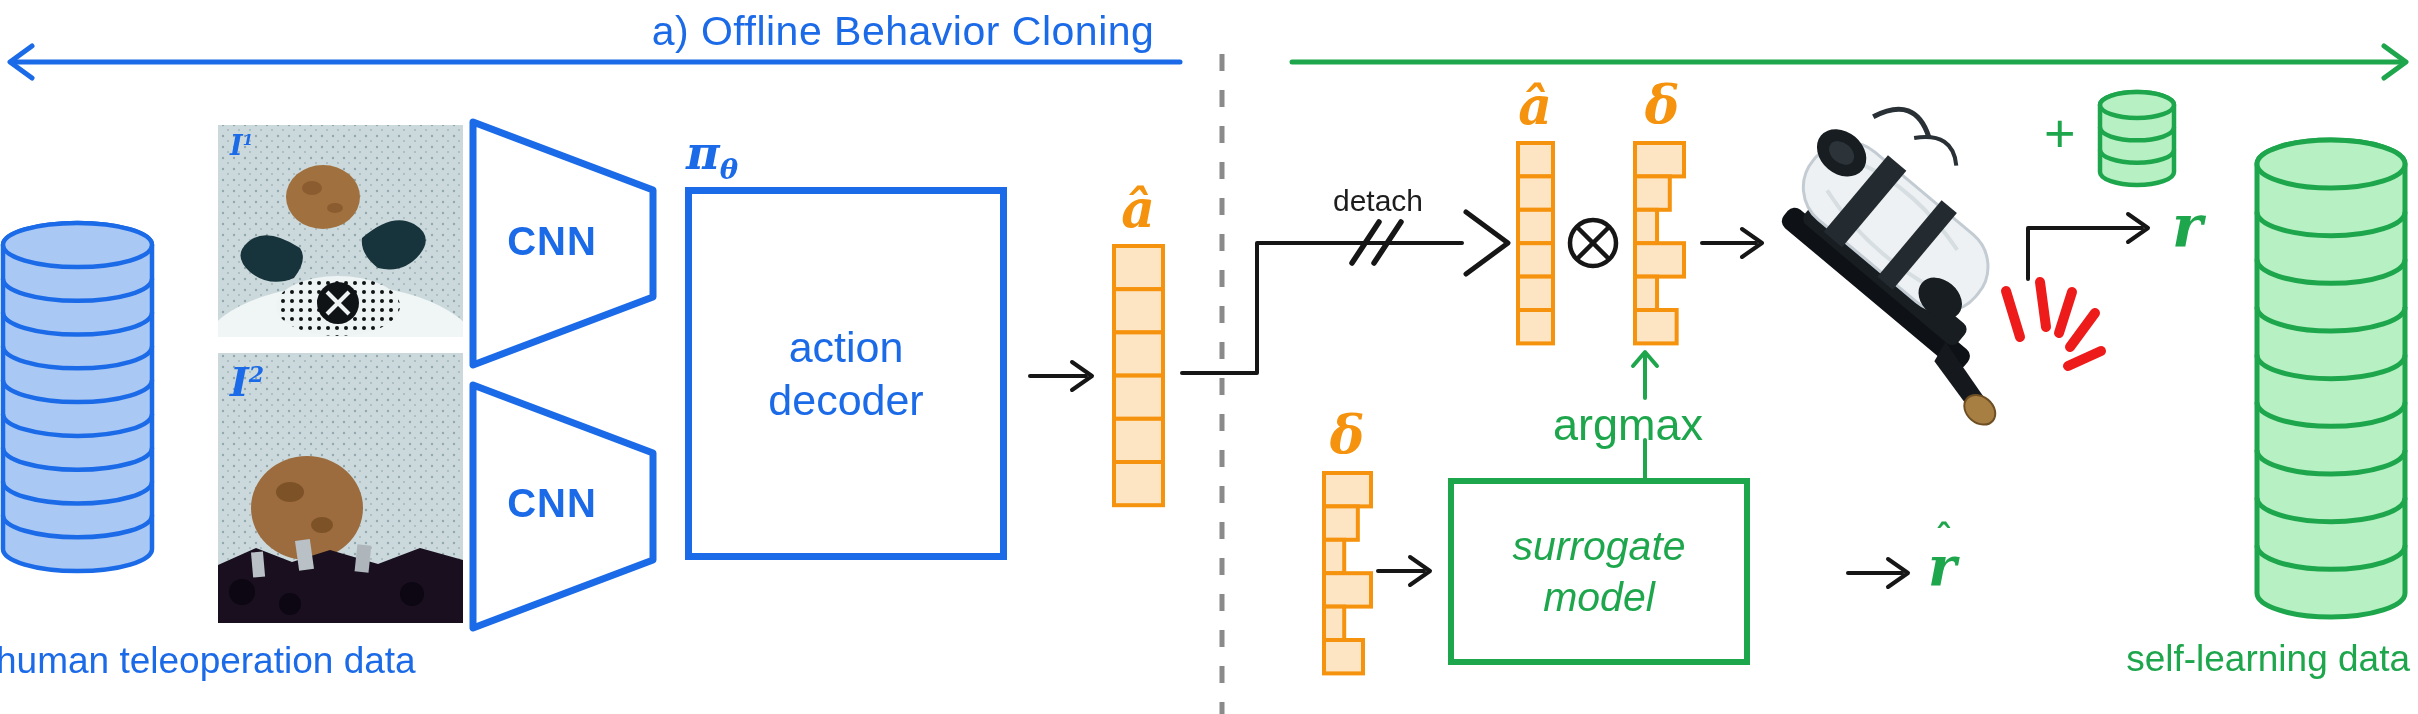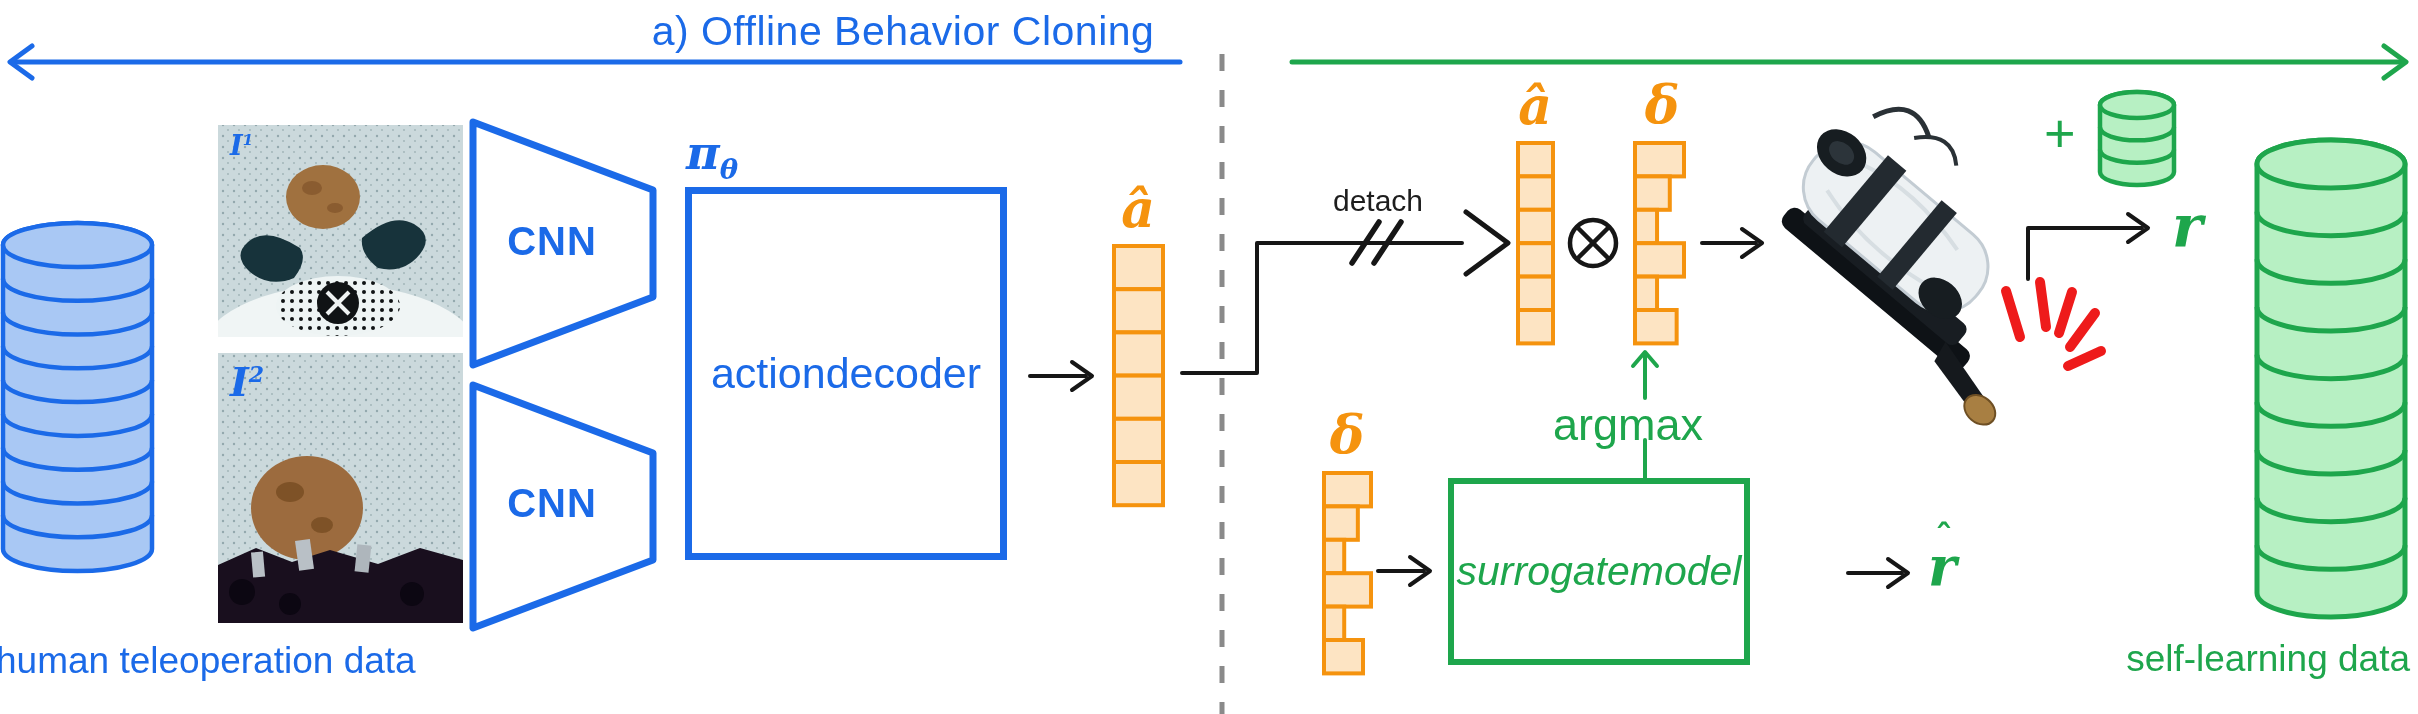--- a/index.html
+++ b/index.html
@@ -4,21 +4,21 @@
 <style>
   html,body{margin:0;padding:0;background:#ffffff;}
   .canvas{position:relative;width:2418px;height:714px;background:#ffffff;overflow:hidden;
           font-family:"Liberation Sans",sans-serif;}
   .abs{position:absolute;}
   .ctr{text-align:center;}
   .title{font-size:41px;font-weight:400;letter-spacing:0.5px;white-space:nowrap;}
   .blue{color:#1B6AE8;} .green{color:#1EA64C;} .orange{color:#F5930E;} .dark{color:#1d1d1d;}
   .serif{font-family:"DejaVu Serif",serif;font-style:italic;}
   .cnn-label{font-size:40px;font-weight:600;color:#1B6AE8;letter-spacing:1px;}
-  .box{box-sizing:border-box;display:flex;align-items:center;justify-content:center;}
+  .box{box-sizing:border-box;display:flex;flex-direction:column;align-items:center;justify-content:center;}
   .decoder-box{left:685px;top:187px;width:322px;height:373px;border:7px solid #1B6AE8;}
   .decoder-box div{font-size:43px;font-weight:500;color:#1B6AE8;line-height:1.22;}
   .surrogate-box{left:1448px;top:478px;width:302px;height:187px;border:6px solid #1EA64C;}
   .surrogate-box div{font-size:41px;font-weight:500;color:#1EA64C;line-height:1.22;font-style:italic;}
   .math-big{font-size:52px;font-weight:600;}
   sup{font-size:0.55em;} sub{font-size:0.6em;}
   .hat-wrap{position:relative;display:inline-block;font-weight:700;}
   .hat{position:absolute;top:-0.50em;left:56%;transform:translateX(-50%);font-size:0.66em;font-style:normal;}
   .dataset-label{font-size:37px;font-weight:400;white-space:nowrap;}
 </style>

